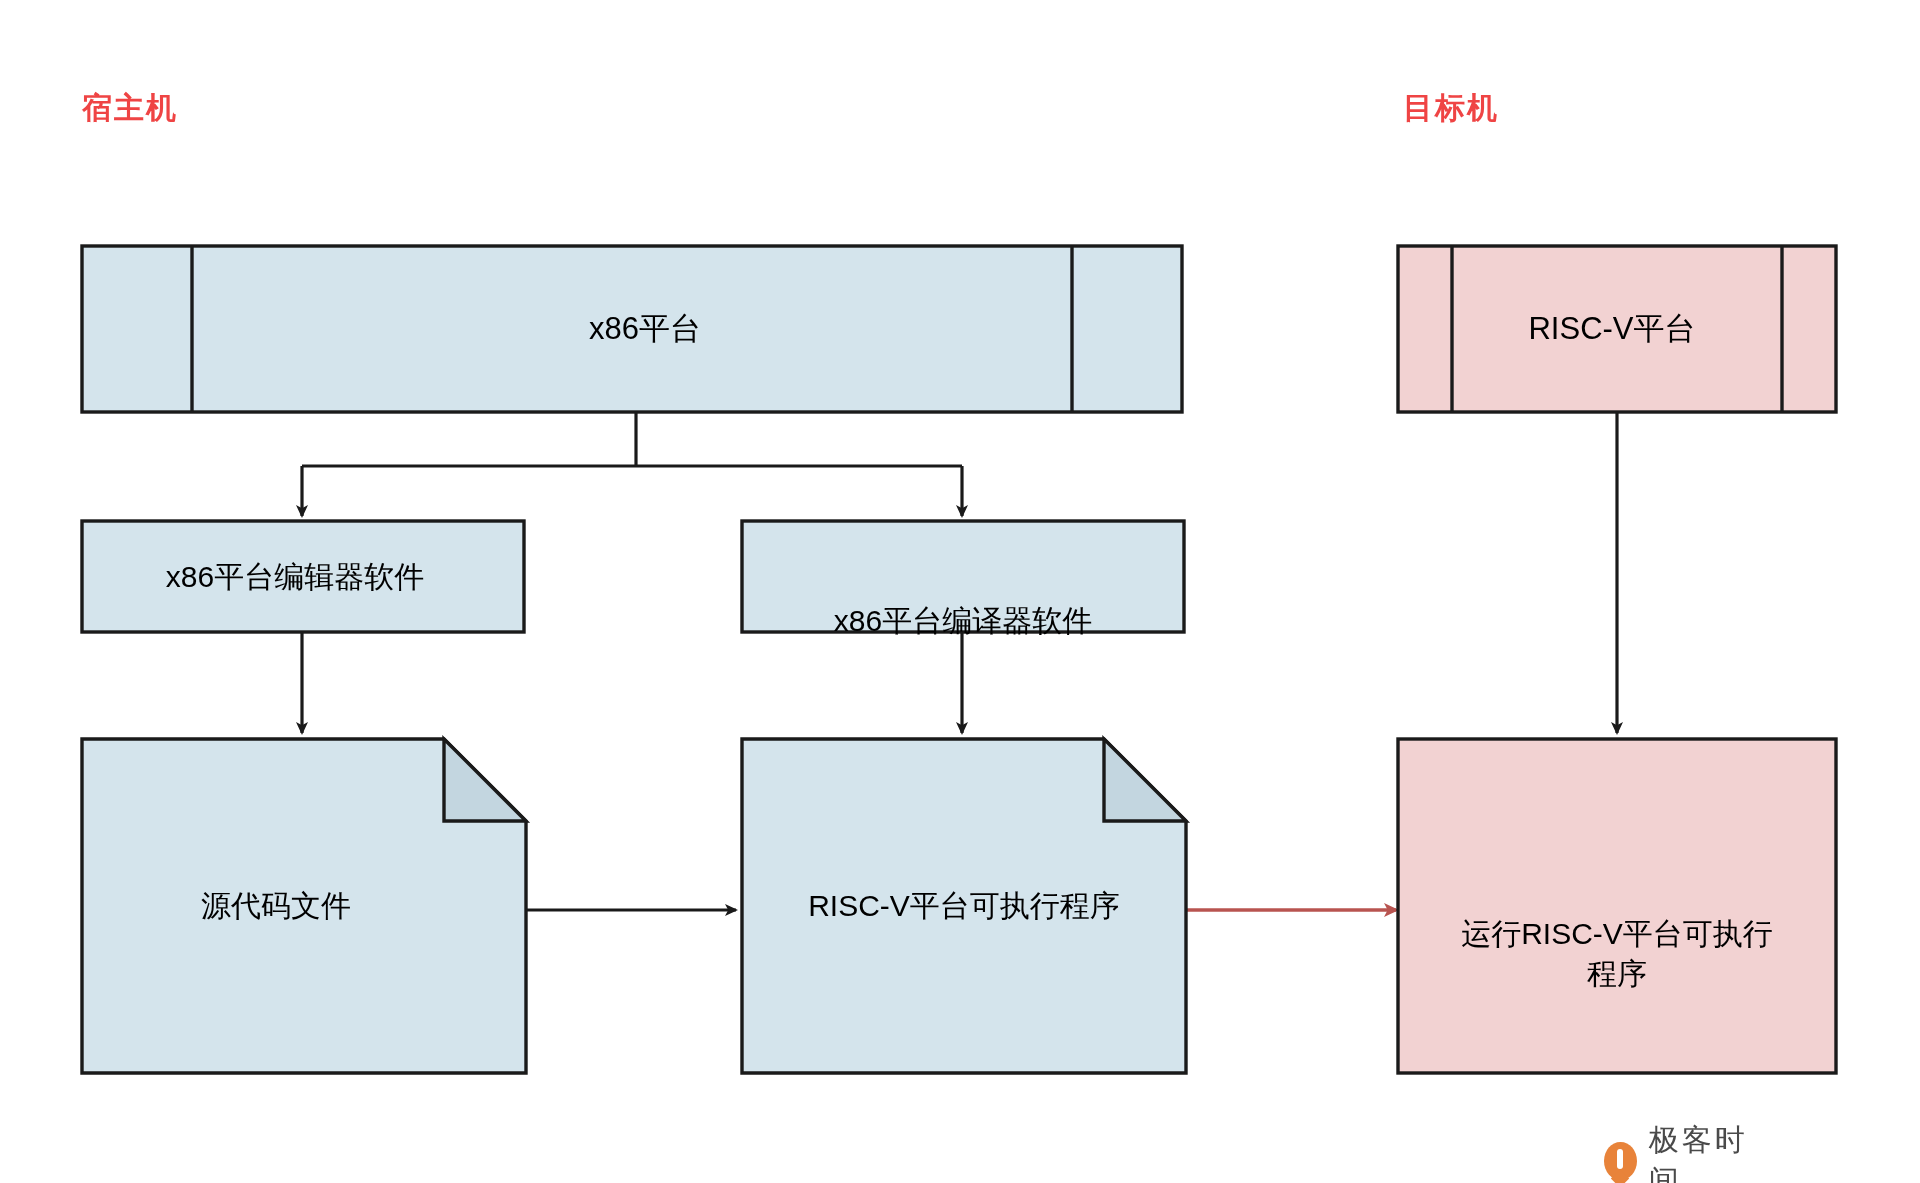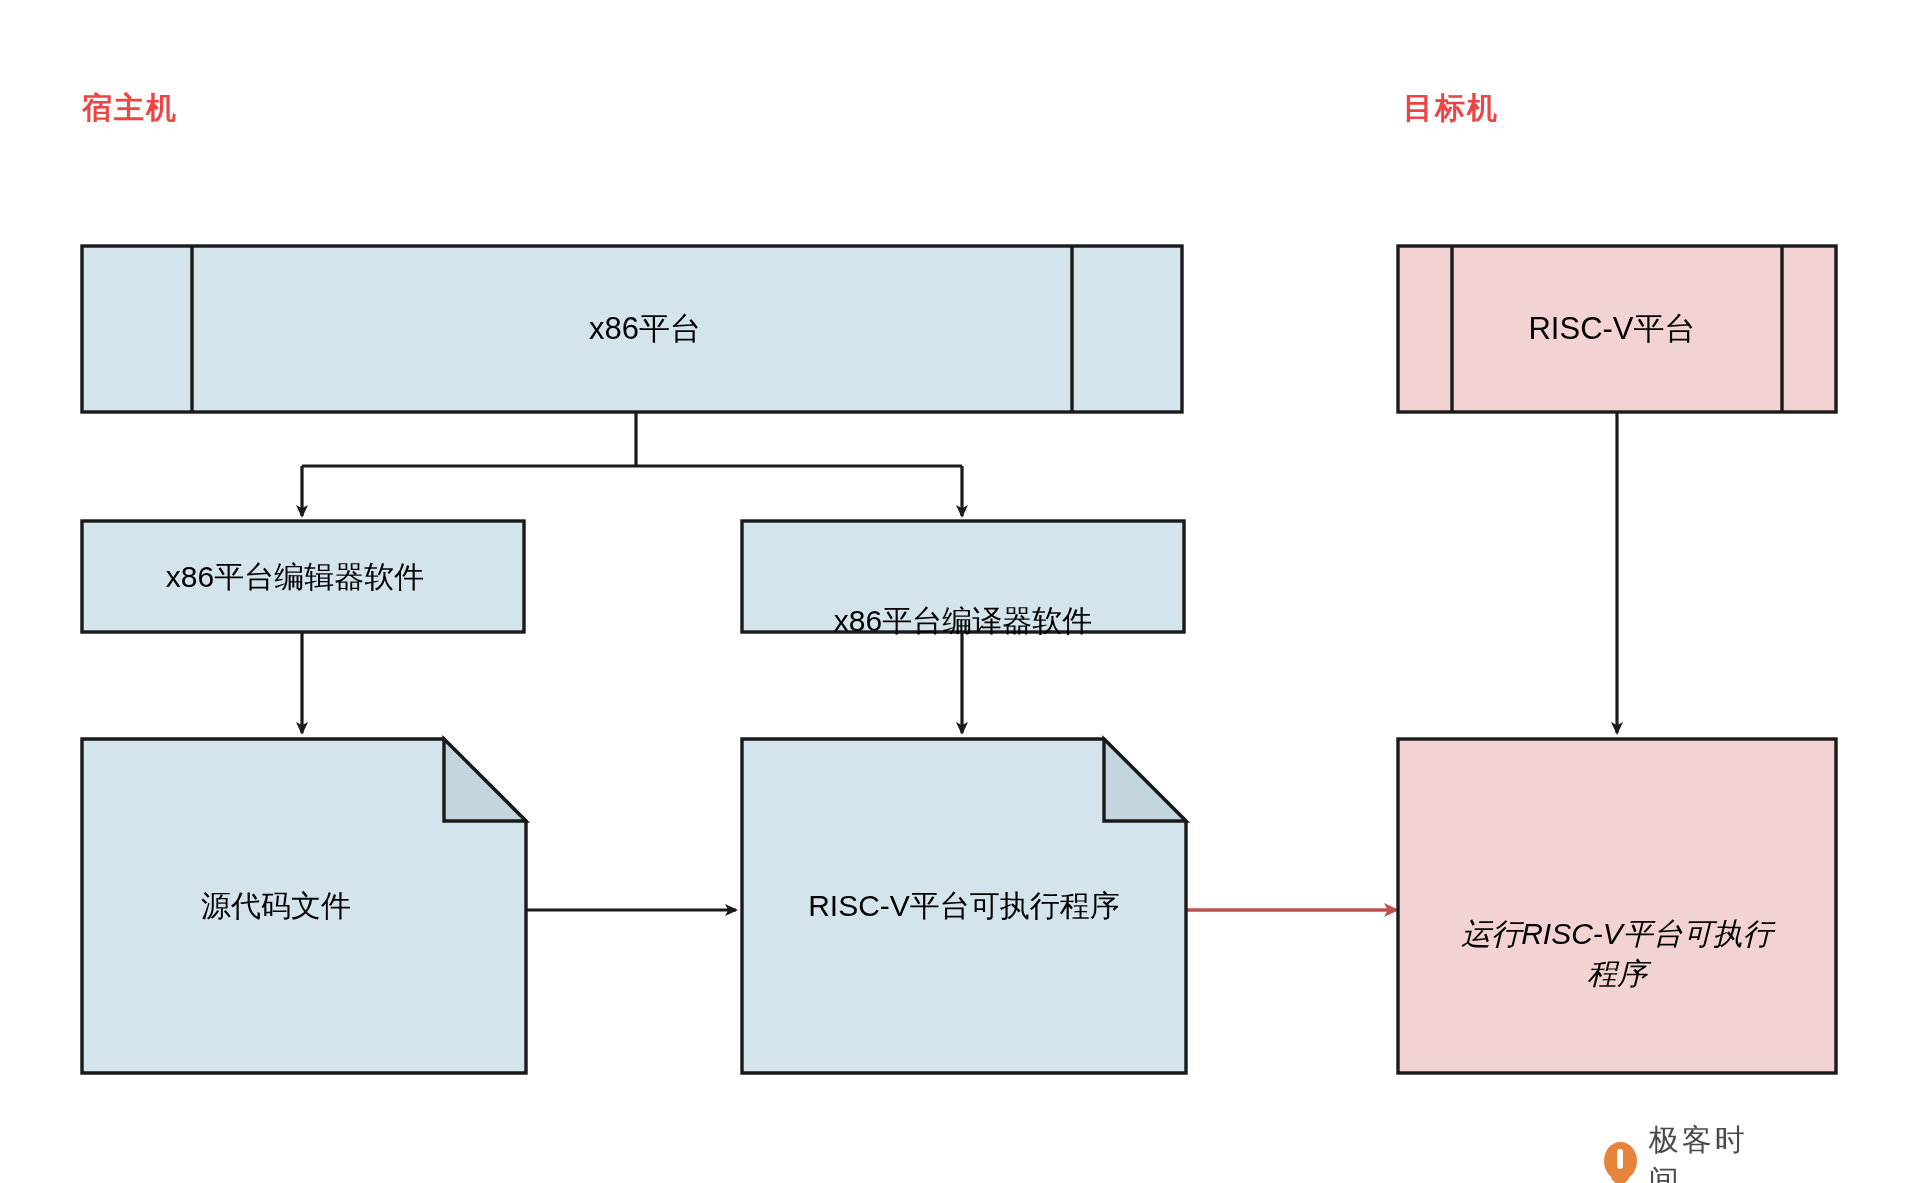--- a/index.html
+++ b/index.html
@@ -156,21 +156,21 @@
   <div class="node-label big" style="left:1452px; top:246px; width:320px; height:166px;">RISC-V平台</div>
 
   <div class="node-label" style="left:82px; top:521px; width:426px; height:111px;">x86平台编辑器软件</div>
 
   <div class="node-label" style="left:742px; top:521px; width:442px; height:111px;margin-top:44px;">x86平台编译器软件</div>
 
   <div class="node-label" style="left:82px; top:739px; width:388px; height:334px;">源代码文件</div>
 
   <div class="node-label" style="left:742px; top:739px; width:444px; height:334px;">RISC-V平台可执行程序</div>
 
-  <div class="node-label" style="left:1412px; top:739px; width:410px; height:430px;font-style:italic;">运行RISC-V平台可执行
+  <div class="node-label" style="left:1412px; top:739px; width:410px; height:430px;">运行RISC-V平台可执行
 程序</div>
 
   <div class="watermark" style="left:1762px; top:1120px; transform:translateX(-100%);">
     <span class="wm-logo"></span>
     <span class="wm-text">极客时间</span>
   </div>
 
 </div>
 
 </body></html>

